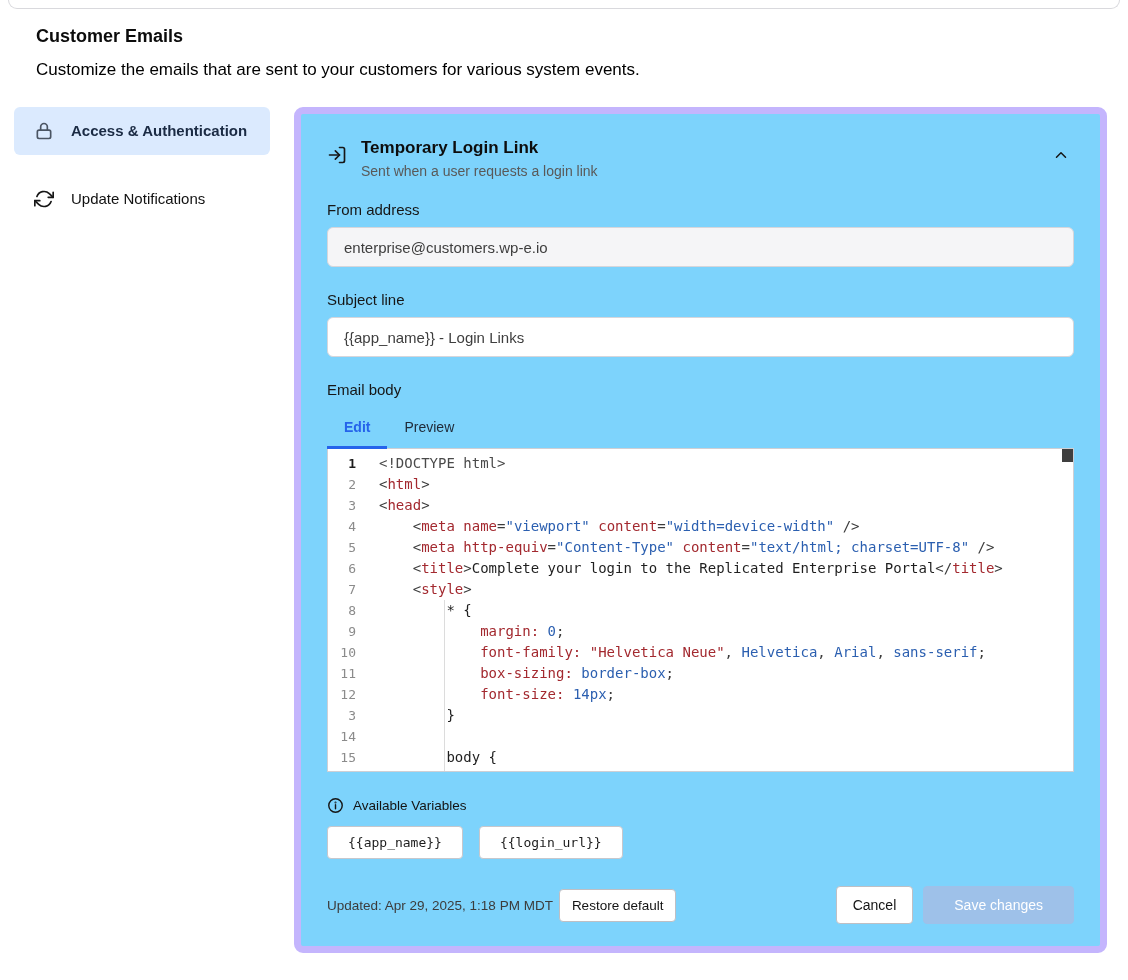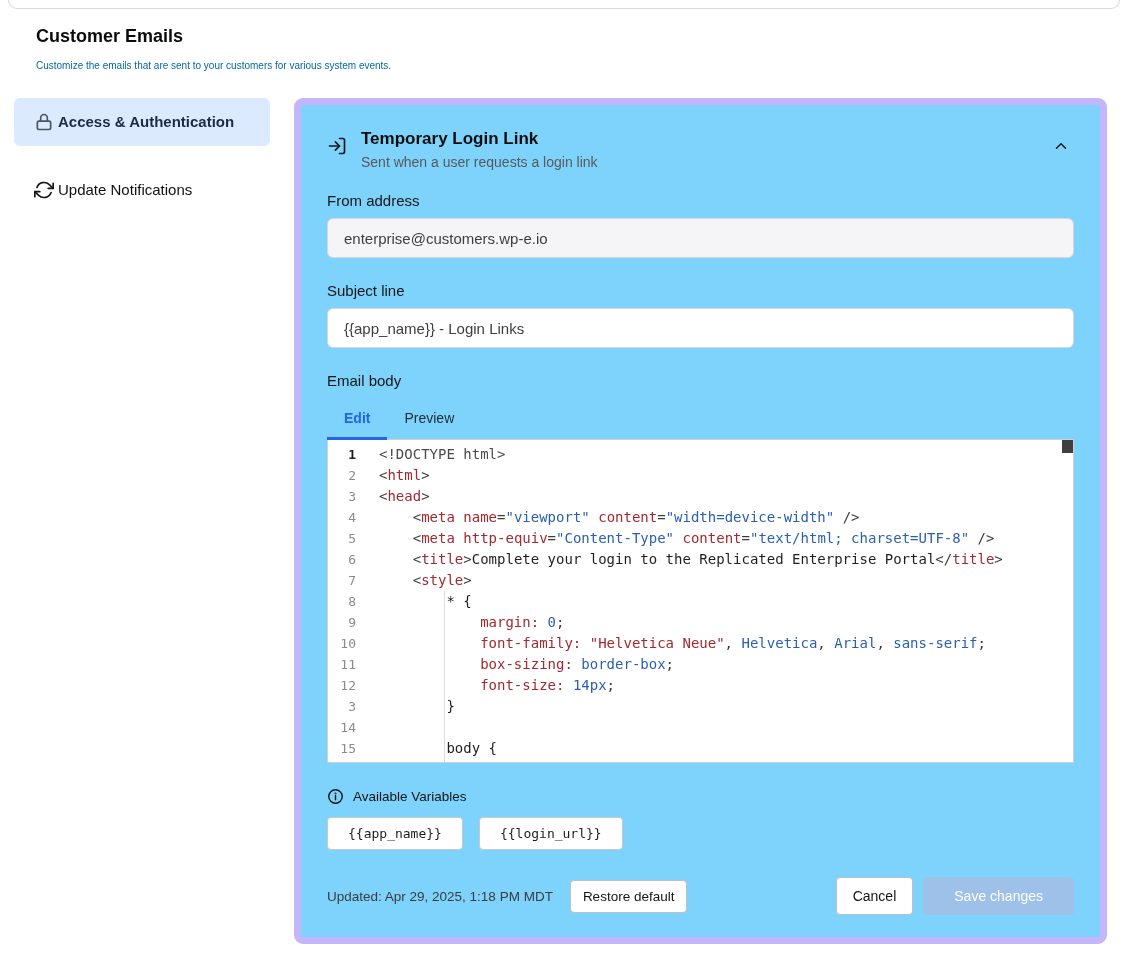--- a/index.html
+++ b/index.html
@@ -9,28 +9,28 @@
     background:#ffffff; color:#111;
     font-family:"Liberation Sans", sans-serif;
   }
   .top-edge {
     height:9px; margin:0 8px;
     border:1px solid #d9d9dd; border-top:none;
     border-radius:0 0 10px 10px;
   }
   .page-header { padding:17px 36px 0; }
   .page-title { font-size:18px; font-weight:700; margin:0 0 13px; color:#0c0c0c; }
-  .page-subtitle { font-size:10px; margin:0; color:#0369a1; }
+  .page-subtitle { font-size:17px; margin:0; color:#000000; }
 
   .content { display:flex; align-items:flex-start; gap:24px; padding:27px 21px 0 14px; }
 
   
   .sidebar { width:256px; flex:none; display:flex; flex-direction:column; gap:20px; }
   .side-item {
-    display:flex; align-items:center; gap:4px;
+    display:flex; align-items:center; gap:17px;
     padding:13px 20px; border-radius:6px;
     font-size:15px; line-height:1.45; color:#111; cursor:pointer;
   }
   .side-item .icn { flex:none; display:flex; align-items:center; }
   .side-item.active { background:#dbeafe; color:#1b2b44; font-weight:600; }
 
   
   .panel {
     flex:1; background:#7dd3fc;
     border:7px solid #c4b5fd; border-radius:9px;
@@ -83,21 +83,21 @@
     padding:8px 20px; color:#1c1c1c; cursor:pointer;
   }
 
   .panel-footer { display:flex; align-items:center; margin-top:27px; }
   .updated { font-size:13.5px; color:#3c3c3c; }
   .btn {
     font-family:"Liberation Sans", sans-serif; font-size:13.5px;
     border:1px solid #bfbfc4; background:#fff; color:#141414;
     border-radius:4px; padding:8px 12px; cursor:pointer;
   }
-  .btn-restore { margin-left:17px; }
+  .btn-restore { margin-left:6px; }
   .btn-cancel { margin-left:auto; padding:10px 16px; font-size:14px; }
   .btn-save {
     margin-left:10px; padding:10px 30px; font-size:14px;
     background:#9ec1e9; border-color:#9ec1e9; color:#fff;
   }
 </style>
 </head>
 <body>
 
 <div class="top-edge"></div>

